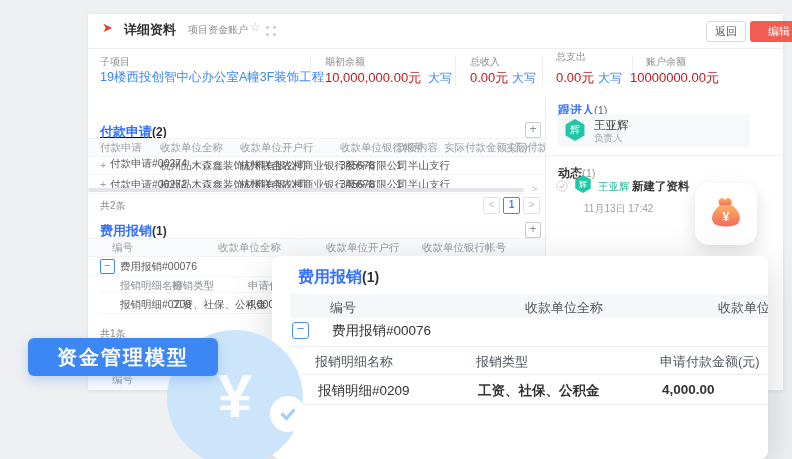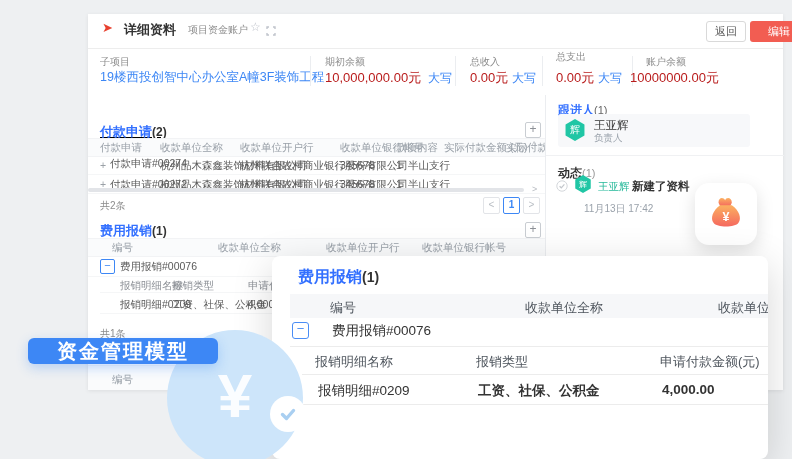--- a/index.html
+++ b/index.html
@@ -210,17 +210,17 @@
 
   <div class="abs" style="left:167px;top:330px;width:136px;height:136px;border-radius:50%;background:#cde5fa;z-index:30;display:flex;align-items:center;justify-content:center;">
     <span style="font-size:62px;font-weight:bold;color:rgba(255,255,255,.92);margin-top:-6px;">¥</span>
   </div>
   <div class="abs" style="left:270px;top:396px;width:36px;height:36px;border-radius:50%;background:#fff;z-index:31;display:flex;align-items:center;justify-content:center;">
     <svg width="20" height="20" viewBox="0 0 20 20">
         <path d="M4.5 10.5 L8.5 14.5 L15.5 6.5" fill="none" stroke="#a9cff1" stroke-width="3.4" stroke-linecap="round" stroke-linejoin="round"></path>
       </svg>
   </div>
 
-  <div class="abs" style="left:28px;top:338px;width:190px;height:26px;background:#3d87f5;border-radius:6px;z-index:40;display:flex;align-items:center;justify-content:center;box-shadow:0 4px 12px rgba(61,135,245,.3);">
+  <div class="abs" style="left:28px;top:338px;width:190px;height:38px;background:#3d87f5;border-radius:6px;z-index:40;display:flex;align-items:center;justify-content:center;box-shadow:0 4px 12px rgba(61,135,245,.3);">
     <span style="font-size:20px;font-weight:bold;color:#fff;letter-spacing:2px;">资金管理模型</span>
   </div>
 
 </div>
 
 </body></html>

